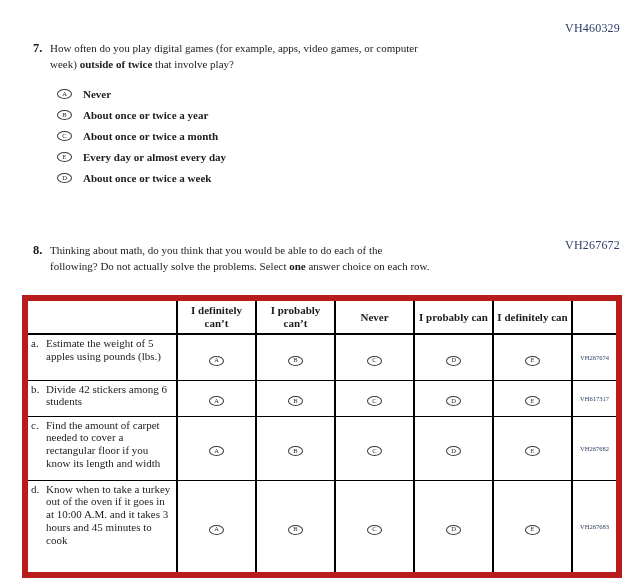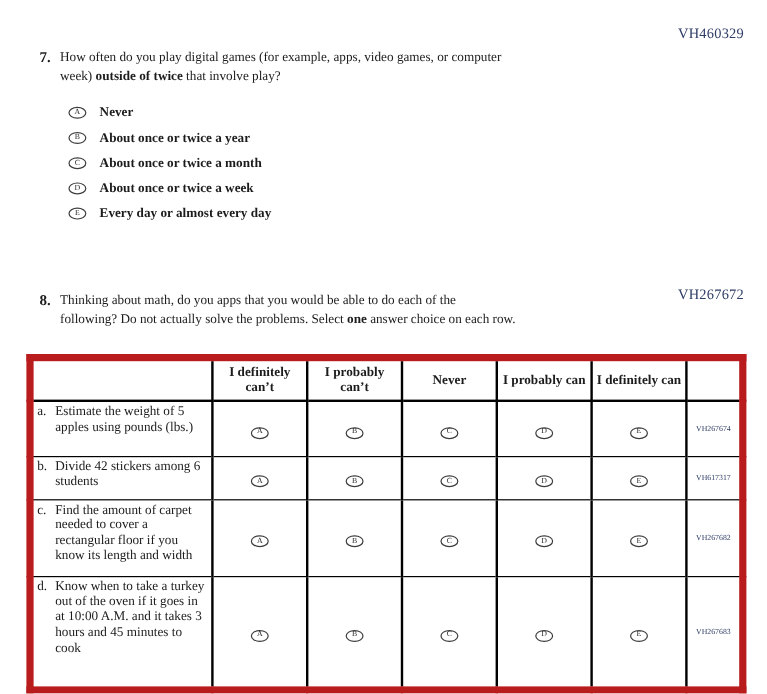--- a/index.html
+++ b/index.html
@@ -145,38 +145,38 @@
         <span class="olabel">About once or twice a year</span>
       </div>
       <div class="option">
         <span class="bubble">
             <i>C</i>
           </span>
         <span class="olabel">About once or twice a month</span>
       </div>
       <div class="option">
         <span class="bubble">
+            <i>E</i>
+          </span>
+        <span class="olabel">Every day or almost every day</span>
+      </div>
+      <div class="option">
+        <span class="bubble">
             <i>D</i>
           </span>
         <span class="olabel">About once or twice a week</span>
-      </div>
-      <div class="option">
-        <span class="bubble">
-            <i>E</i>
-          </span>
-        <span class="olabel">Every day or almost every day</span>
       </div>
     </div>
   </section>
 
   <section class="question" id="q8">
     <div class="qrow">
       <span class="qnum">8.</span>
       <div class="qtext">
-        <span>Thinking about math, do you apps that you would be able to do each of the</span><br>
+        <span>Thinking about math, do you think that you would be able to do each of the</span><br>
         <span>following? Do not actually solve the problems. Select </span><b>one</b><span> answer choice on each row.</span>
       </div>
     </div>
   </section>
 
   <table class="matrix">
     <colgroup>
       <col style="width:152px">
       <col style="width:79px">
         <col style="width:79px">

